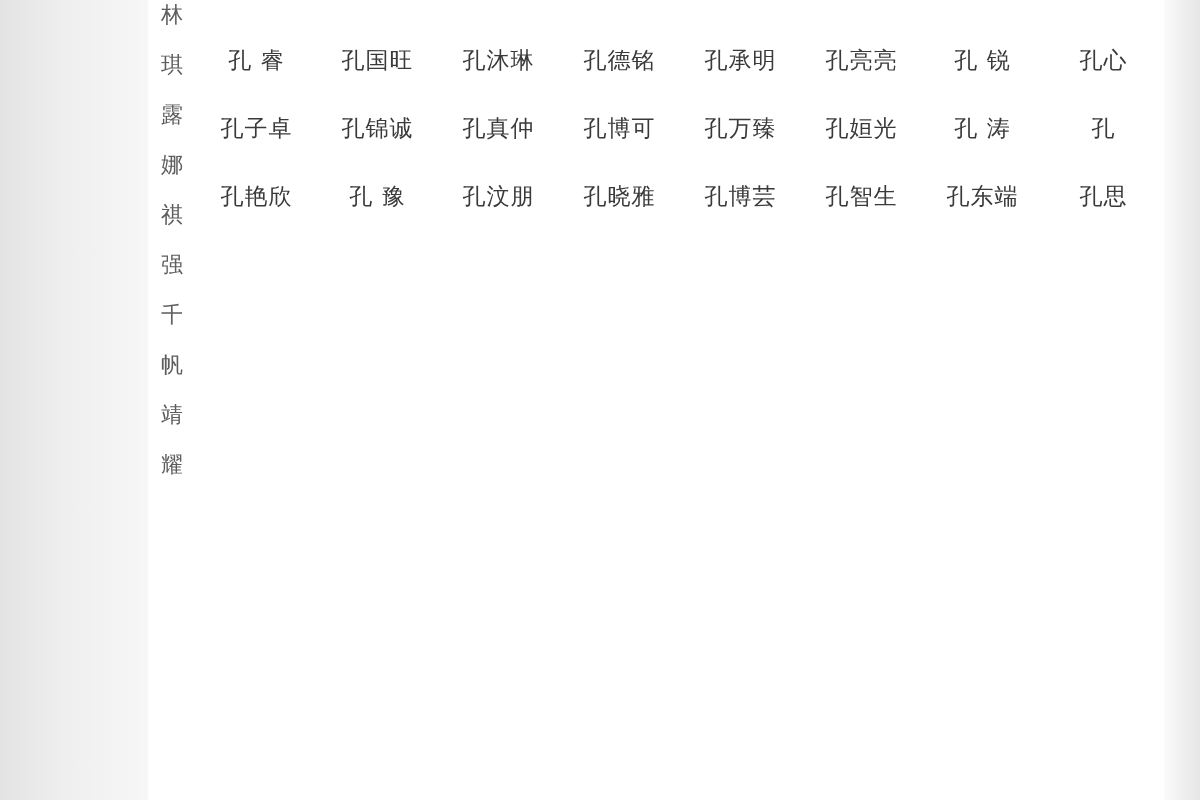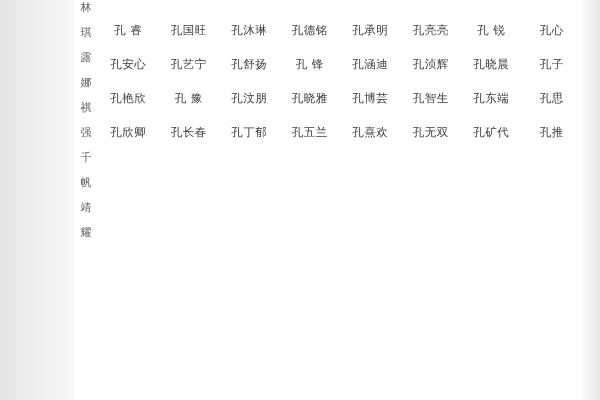--- a/index.html
+++ b/index.html
@@ -113,53 +113,43 @@
       <span class="name-cell">孔 睿</span>
       <span class="name-cell">孔国旺</span>
       <span class="name-cell">孔沐琳</span>
       <span class="name-cell">孔德铭</span>
       <span class="name-cell">孔承明</span>
       <span class="name-cell">孔亮亮</span>
       <span class="name-cell">孔 锐</span>
       <span class="name-cell">孔心</span>
     </div>
 
+    <div class="grid-row">
+      <span class="name-cell">孔子卓</span>
+      <span class="name-cell">孔锦诚</span>
+      <span class="name-cell">孔真仲</span>
+      <span class="name-cell">孔博可</span>
+      <span class="name-cell">孔万臻</span>
+      <span class="name-cell">孔姮光</span>
+      <span class="name-cell">孔 涛</span>
+      <span class="name-cell">孔</span>
+    </div>
 
 
 
 
-    <div class="grid-row">
-      <span class="name-cell">孔安心</span>
-      <span class="name-cell">孔艺宁</span>
-      <span class="name-cell">孔舒扬</span>
-      <span class="name-cell">孔 锋</span>
-      <span class="name-cell">孔涵迪</span>
-      <span class="name-cell">孔浈辉</span>
-      <span class="name-cell">孔晓晨</span>
-      <span class="name-cell">孔子</span>
-    </div>
 
 
     <div class="grid-row">
       <span class="name-cell">孔艳欣</span>
       <span class="name-cell">孔 豫</span>
       <span class="name-cell">孔汶朋</span>
       <span class="name-cell">孔晓雅</span>
       <span class="name-cell">孔博芸</span>
       <span class="name-cell">孔智生</span>
       <span class="name-cell">孔东端</span>
       <span class="name-cell">孔思</span>
     </div>
 
-    <div class="grid-row">
-      <span class="name-cell">孔欣卿</span>
-      <span class="name-cell">孔长春</span>
-      <span class="name-cell">孔丁郁</span>
-      <span class="name-cell">孔五兰</span>
-      <span class="name-cell">孔熹欢</span>
-      <span class="name-cell">孔无双</span>
-      <span class="name-cell">孔矿代</span>
-      <span class="name-cell">孔推</span>
-    </div>
 
 
   </div>
 </div>
 
 </body></html>

